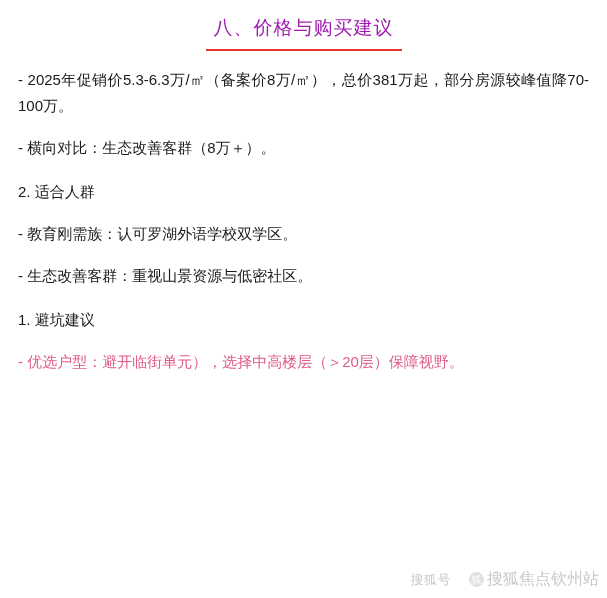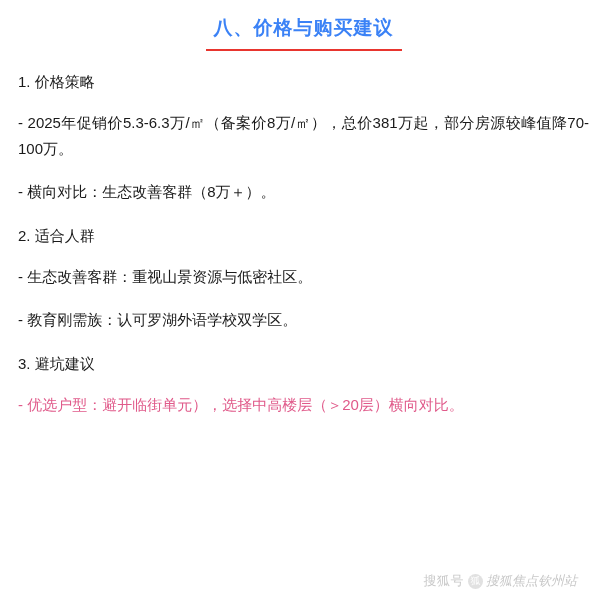--- a/index.html
+++ b/index.html
@@ -17,23 +17,23 @@
   }
   .page {
     position: relative;
     width: 607px;
     height: 598px;
     box-sizing: border-box;
     padding: 14px 18px 0 18px;
   }
   .doc-title {
     text-align: center;
-    color: #3b82f6;
+    color: #a21caf;
     font-size: 19px;
-    font-weight: bold;
+    font-weight: normal;
     letter-spacing: 1px;
     margin: 0 0 6px 0;
     line-height: 1.5;
     position: relative;
     display: block;
   }
   .title-wrap {
     text-align: center;
     position: relative;
     margin-bottom: 10px;
@@ -57,25 +57,25 @@
     color: #1a1a1a;
     margin: 16px 0 0 0;
     line-height: 1.75;
     text-align: justify;
   }
   .para.pink {
     color: #e05a8a;
   }
   .watermark {
     position: absolute;
-    right: 30px;
+    right: 8px;
     bottom: 8px;
     display: flex;
     align-items: center;
-    gap: 4px;
+    gap: 18px;
     opacity: 0.55;
   }
   .wm-text {
     font-size: 13px;
     color: #9a9a9a;
     letter-spacing: 0.5px;
   }
   .wm-logo {
     display: inline-flex;
     align-items: center;
@@ -86,50 +86,48 @@
     height: 15px;
     border-radius: 50%;
     background: #c9c9c9;
     color: #ffffff;
     font-size: 10px;
     display: inline-flex;
     align-items: center;
     justify-content: center;
   }
   .wm-brand {
-    font-size: 13px;
+    font-size: 16px;
     color: #9a9a9a;
-    font-style: italic;
   }
 </style>
 </head>
 <body>
 
 <div class="page">
 
   <div class="title-wrap">
     <span class="doc-title">八、价格与购买建议</span>
     <span class="title-underline"></span>
   </div>
 
   <div>
-    <p class="heading">1. 价格策略</p>
     <p class="para">- 2025年促销价5.3-6.3万/㎡（备案价8万/㎡），总价381万起，部分房源较峰值降70-100万。</p>
     <p class="para">- 横向对比：生态改善客群（8万＋）。</p>
   </div>
 
   <div>
     <p class="heading">2. 适合人群</p>
+    <p class="para">- 教育刚需族：认可罗湖外语学校双学区。</p>
     <p class="para">- 生态改善客群：重视山景资源与低密社区。</p>
-    <p class="para">- 教育刚需族：认可罗湖外语学校双学区。</p>
   </div>
 
   <div>
-    <p class="heading">3. 避坑建议</p>
-    <p class="para pink">- 优选户型：避开临街单元），选择中高楼层（＞20层）横向对比。</p>
+    <p class="heading">1. 避坑建议</p>
+    <p class="para pink">- 优选户型：避开临街单元），选择中高楼层（＞20层）保障视野。</p>
   </div>
 
   <div class="watermark">
     <span class="wm-text">搜狐号</span>
     <span class="wm-logo">
       <span class="wm-badge">狐</span>
       <span class="wm-brand">搜狐焦点钦州站</span>
     </span>
   </div>
 

